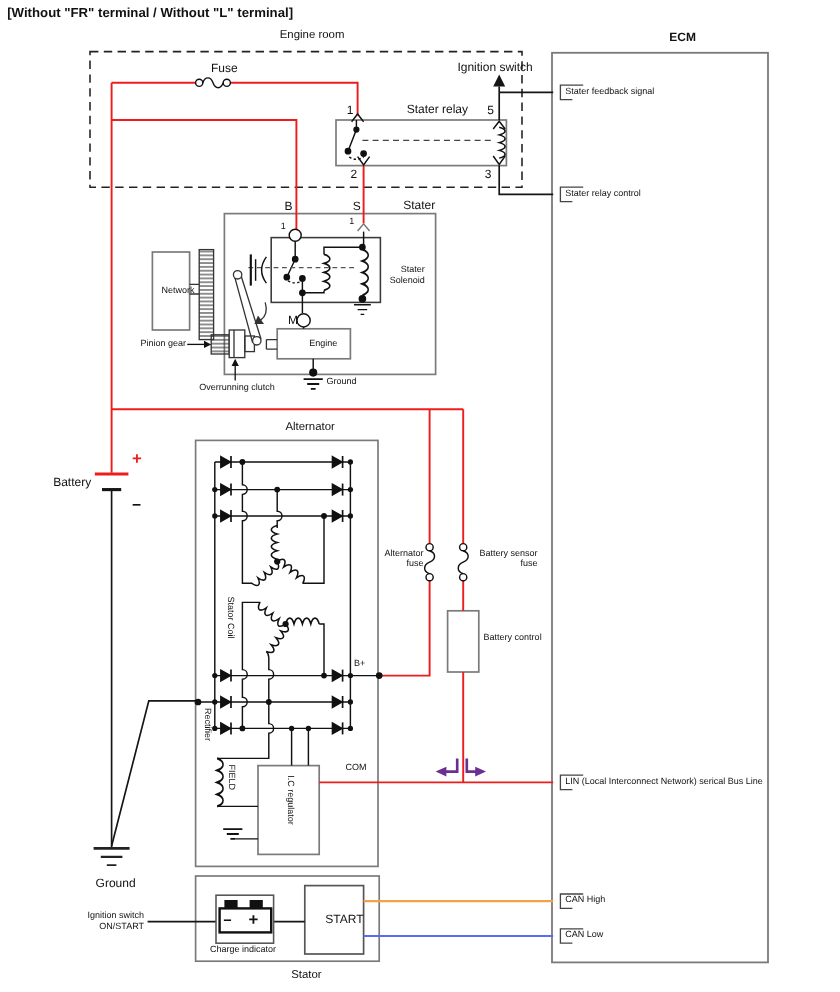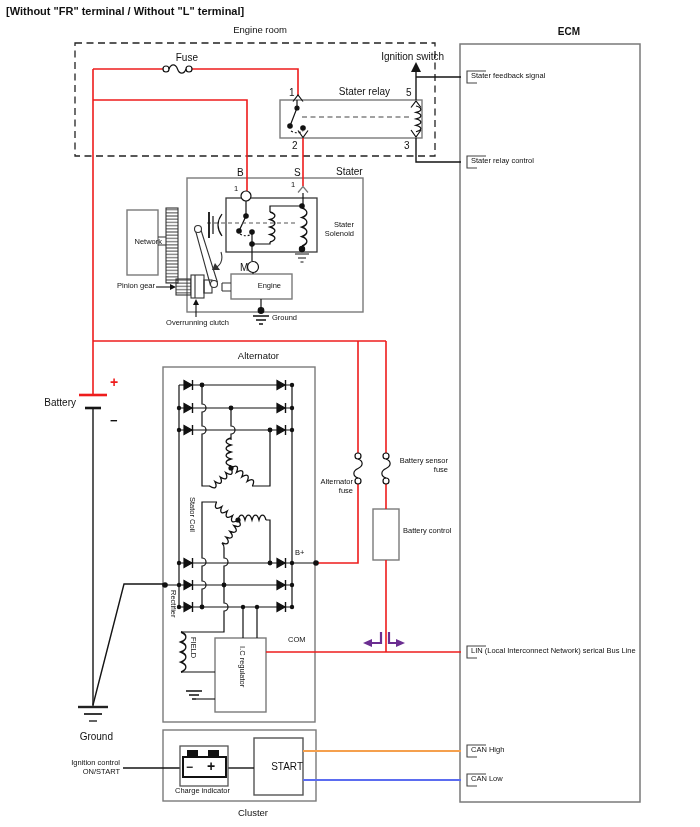--- a/index.html
+++ b/index.html
@@ -294,25 +294,25 @@
 <div class="lbl b red" style="left:110px;top:374px;font-size:14px">+</div>
 <div class="lbl b" style="left:110px;top:413px;font-size:13px">−</div>
 
 <div class="lbl ctr" style="left:199px;top:350px;width:80px;font-size:9.5px">Alternator</div>
 <div class="lbl rot s75" style="left:196px;top:497px">Stator Coil</div>
 <div class="lbl rot s75" style="left:177px;top:590px">Rectifier</div>
 <div class="lbl s75" style="left:295px;top:549px">B+</div>
 <div class="lbl rot s75" style="left:197px;top:637px">FIELD</div>
 <div class="lbl rot s75" style="left:246px;top:646px">I.C regulator</div>
 <div class="lbl s75" style="left:288px;top:636px">COM</div>
-<div class="lbl rt wrap s75" style="left:305px;top:478px;width:48px">Alternator fuse</div>
+<div class="lbl rt wrap s75" style="left:305px;top:457px;width:48px">Alternator fuse</div>
 <div class="lbl ctr wrap s75" style="left:392px;top:457px;width:56px">Battery sensor fuse</div>
 <div class="lbl s75" style="left:403px;top:527px">Battery control</div>
 
 <div class="lbl ctr" style="left:73px;top:731px;width:40px">Ground</div>
-<div class="lbl ctr wrap s75" style="left:56px;top:759px;width:64px">Ignition control ON/START</div>
+<div class="lbl ctr wrap s75" style="left:56px;top:759px;width:64px">Ignition switch ON/START</div>
 <div class="lbl ctr s75" style="left:172px;top:787px;width:58px">Charge indicator</div>
 <div class="lbl ctr" style="left:254px;top:761px;width:49px">START</div>
-<div class="lbl ctr" style="left:208px;top:807px;width:60px;font-size:9.5px">Cluster</div>
+<div class="lbl ctr" style="left:208px;top:807px;width:60px;font-size:9.5px">Stator</div>
 <div class="lbl b" style="left:186px;top:760px;font-size:12px">−</div>
 <div class="lbl b" style="left:207px;top:758px;font-size:14px">+</div>
 
 </div>
 
 </body></html>

